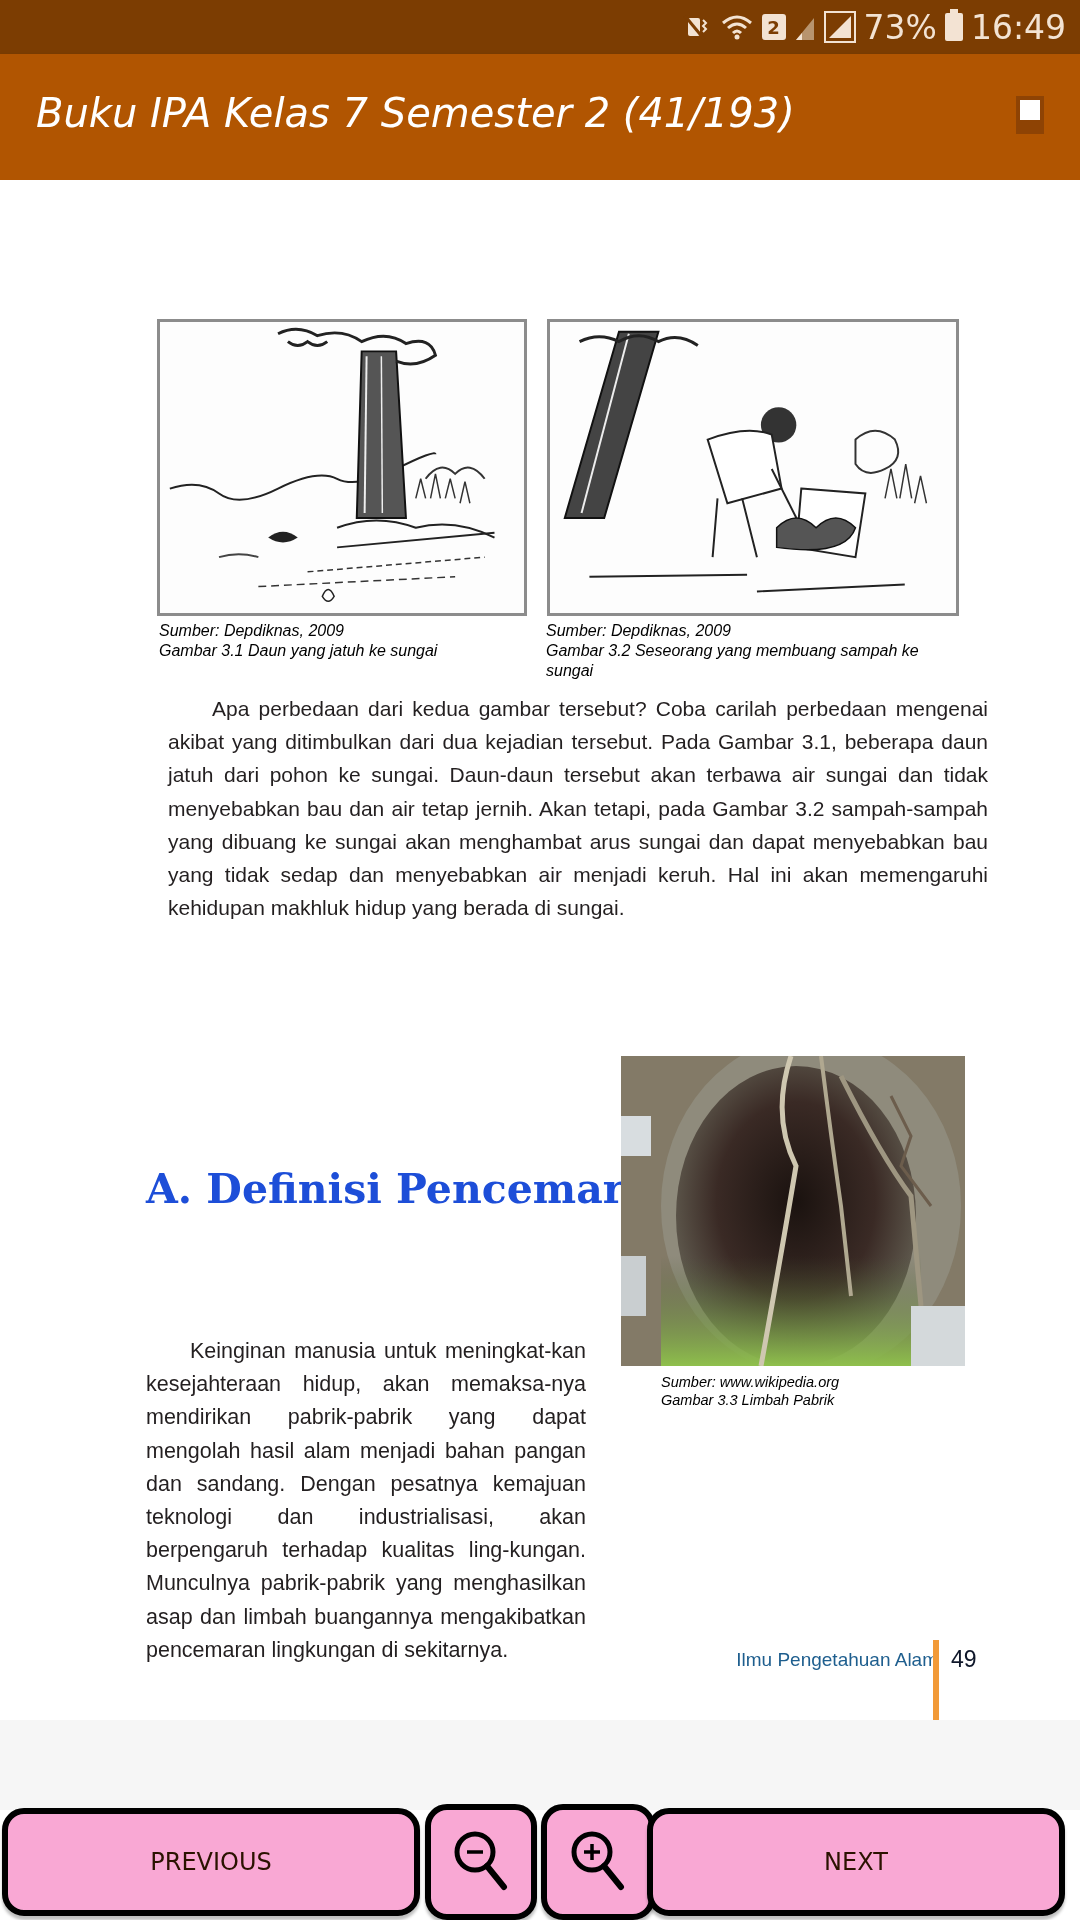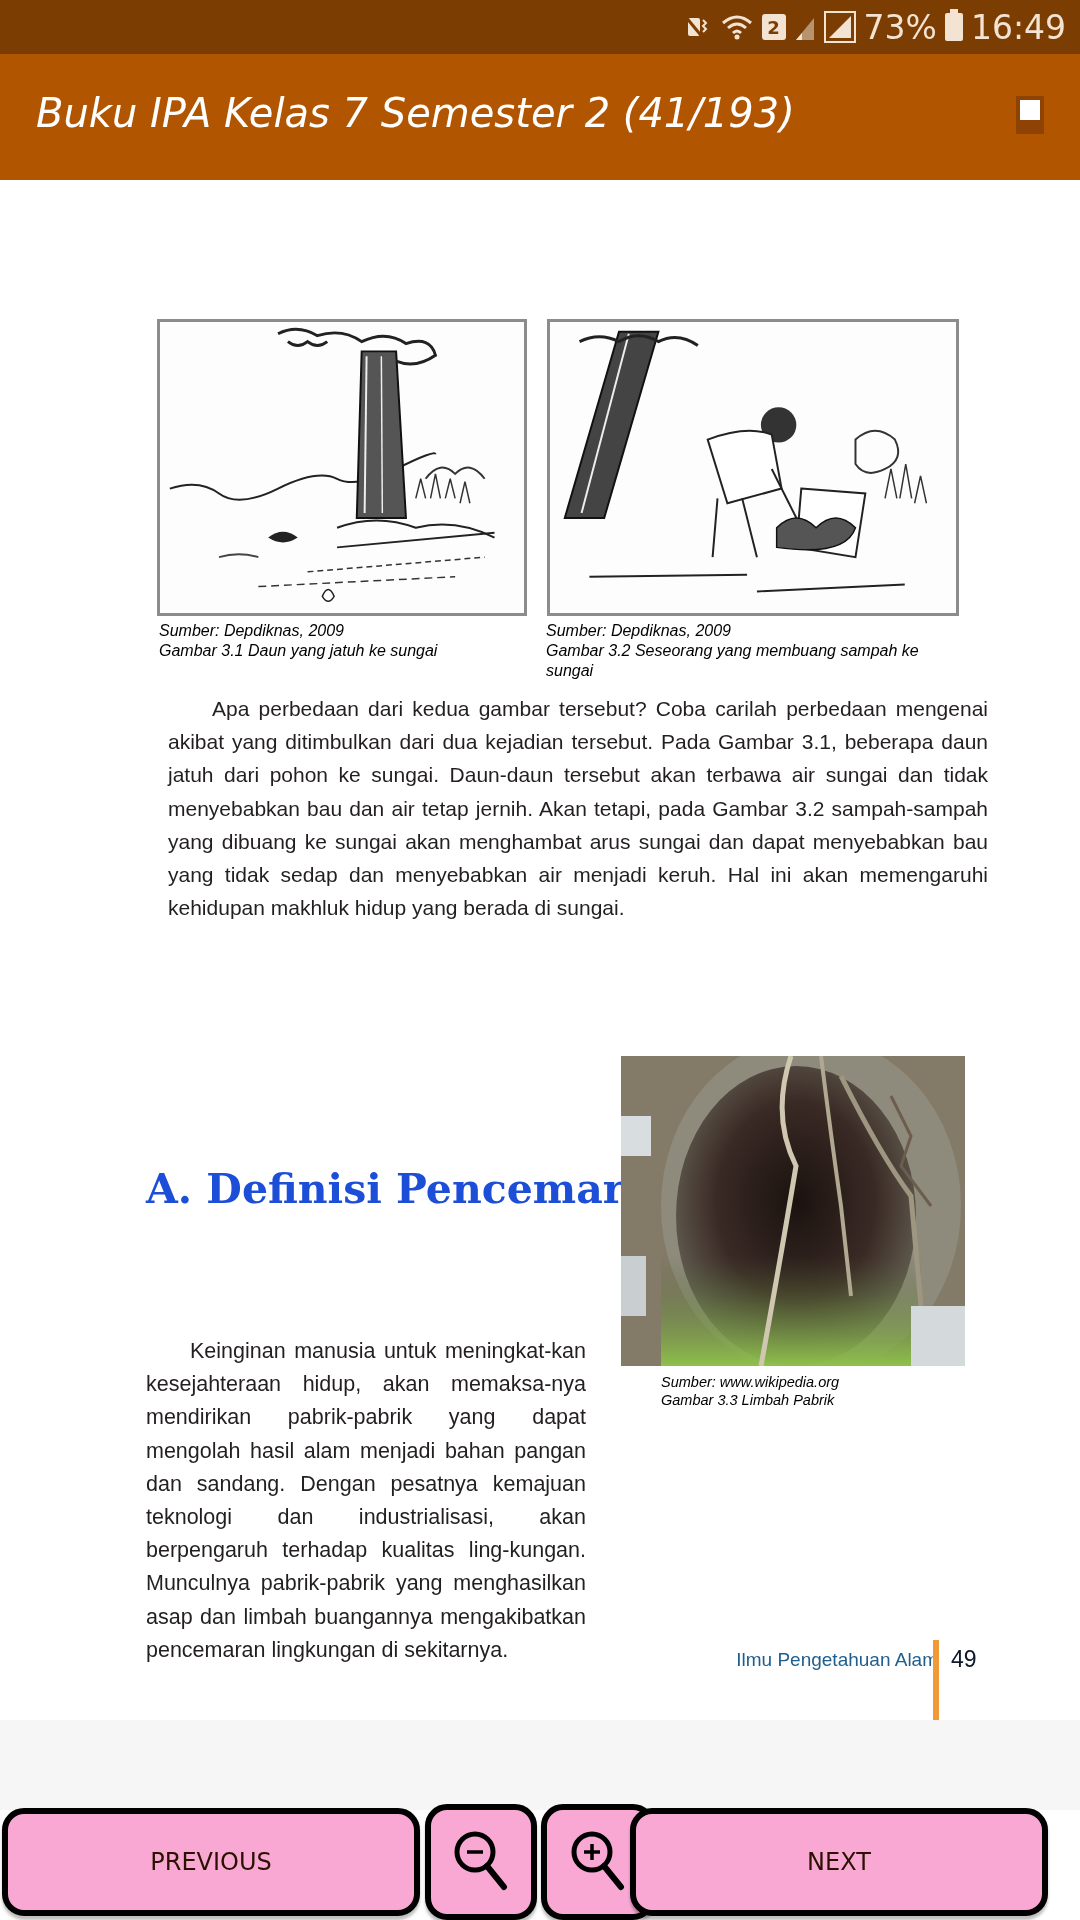--- a/index.html
+++ b/index.html
@@ -37,21 +37,21 @@
   .footer-bar { position: absolute; left: 933px; top: 1640px; width: 6px; height: 82px; background: #f29a38; }
   .footer-num { position: absolute; left: 951px; top: 1646px; font-family: "Liberation Sans", sans-serif; font-size: 23px; color: #0f172a; }
 
   
   .nav { position: absolute; left: 0; top: 1806px; width: 1080px; height: 114px; }
   .nav-btn { position: absolute; background: #f9a8d4; border: 6px solid #000000; border-radius: 22px; display: flex; align-items: center; justify-content: center; cursor: pointer; box-shadow: 0 4px 3px rgba(0,0,0,0.25); }
   .nav-btn .lbl { font-family: "DejaVu Sans", sans-serif; font-size: 24px; color: #2b1200; letter-spacing: 0px; }
   .btn-prev { left: 2px; top: 2px; width: 418px; height: 108px; }
   .btn-zoom-out { left: 425px; top: -2px; width: 112px; height: 116px; }
   .btn-zoom-in { left: 541px; top: -2px; width: 114px; height: 116px; }
-  .btn-next { left: 630px; top: 2px; width: 418px; height: 108px; }
+  .btn-next { left: 647px; top: 2px; width: 418px; height: 108px; }
 </style>
 </head>
 <body>
 
 <div class="status-bar">
   <span class="sb-icon">
     <svg width="30" height="30" viewBox="0 0 30 30">
         <rect x="6" y="6" width="12" height="18" rx="2" fill="#f3e3d3"></rect>
         <path d="M21 8 l3 3 l-3 3 l3 3 l-3 3" stroke="#f3e3d3" stroke-width="2" fill="none"></path>
         <line x1="3" y1="4" x2="22" y2="27" stroke="#7c3d02" stroke-width="3"></line>

